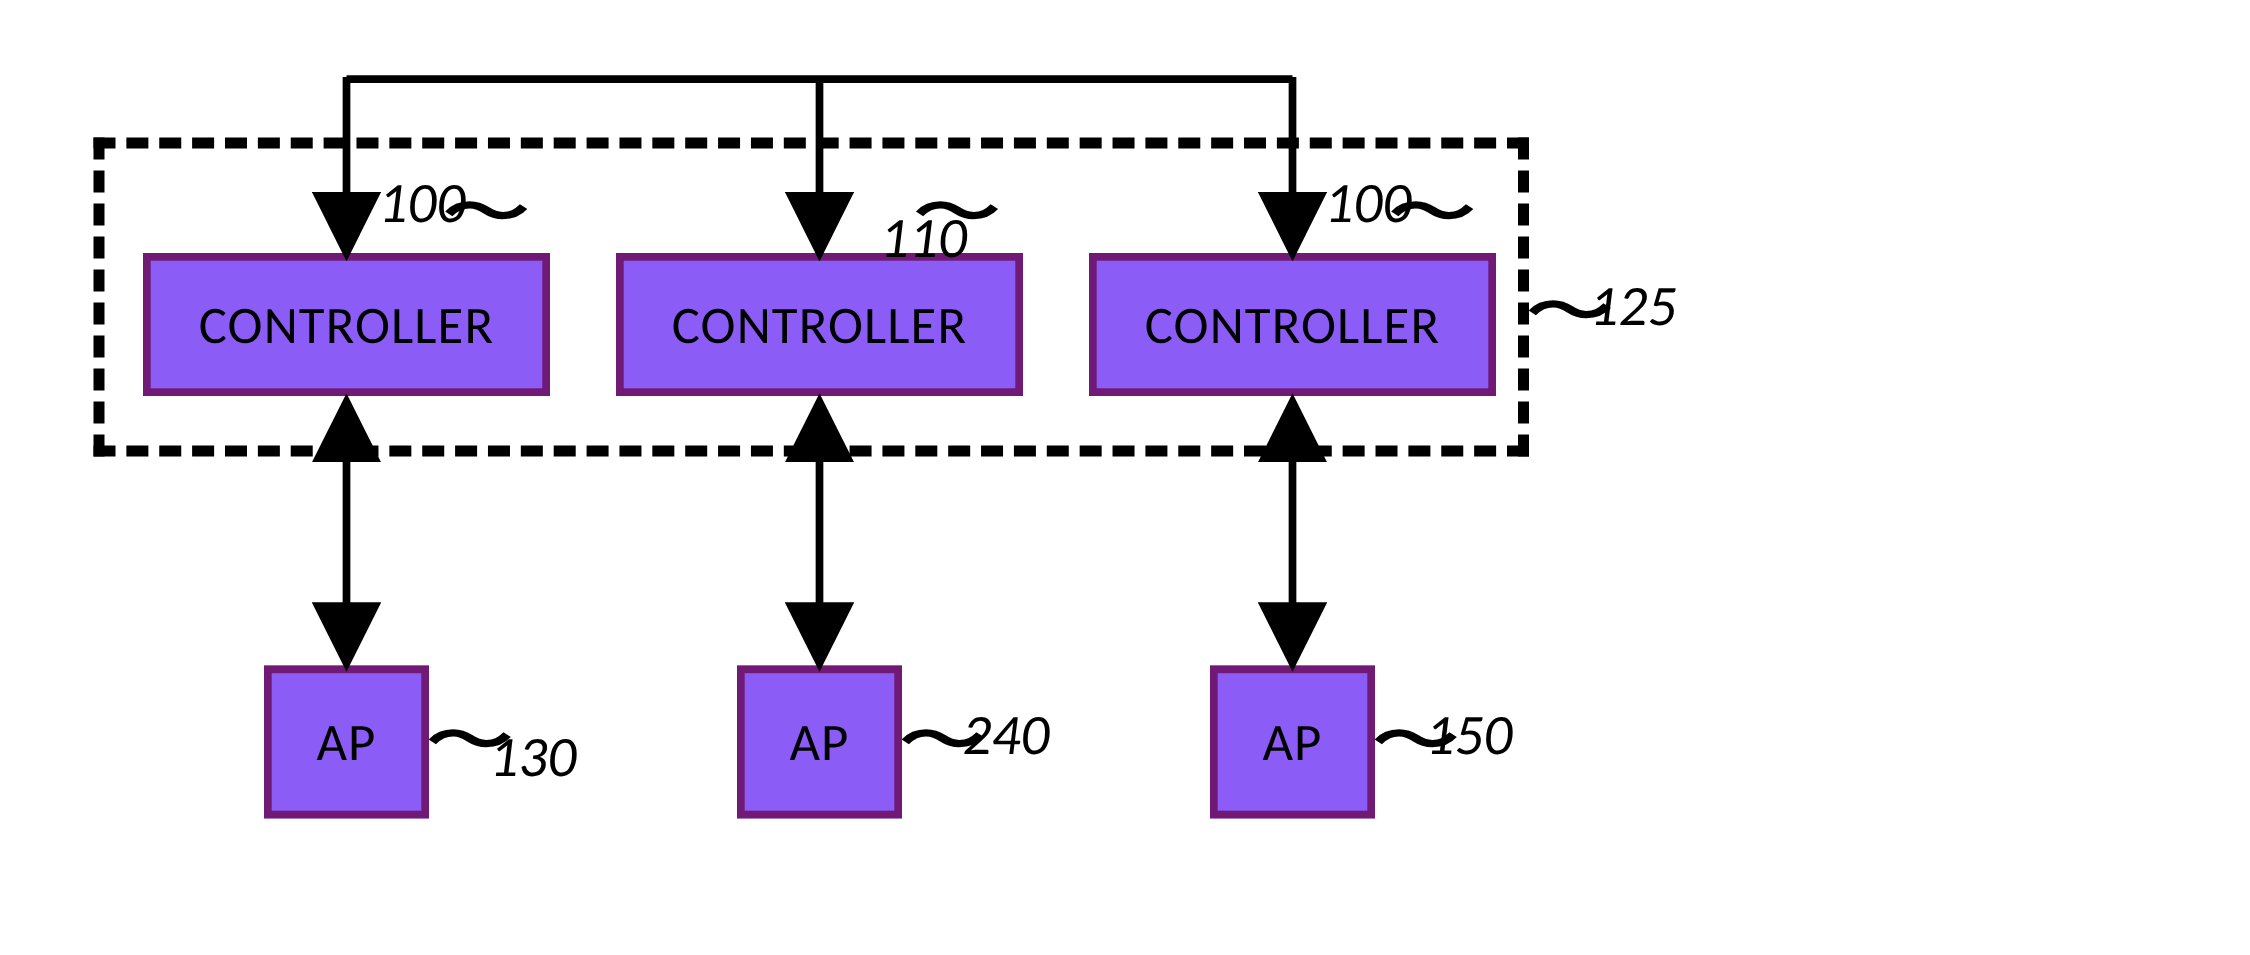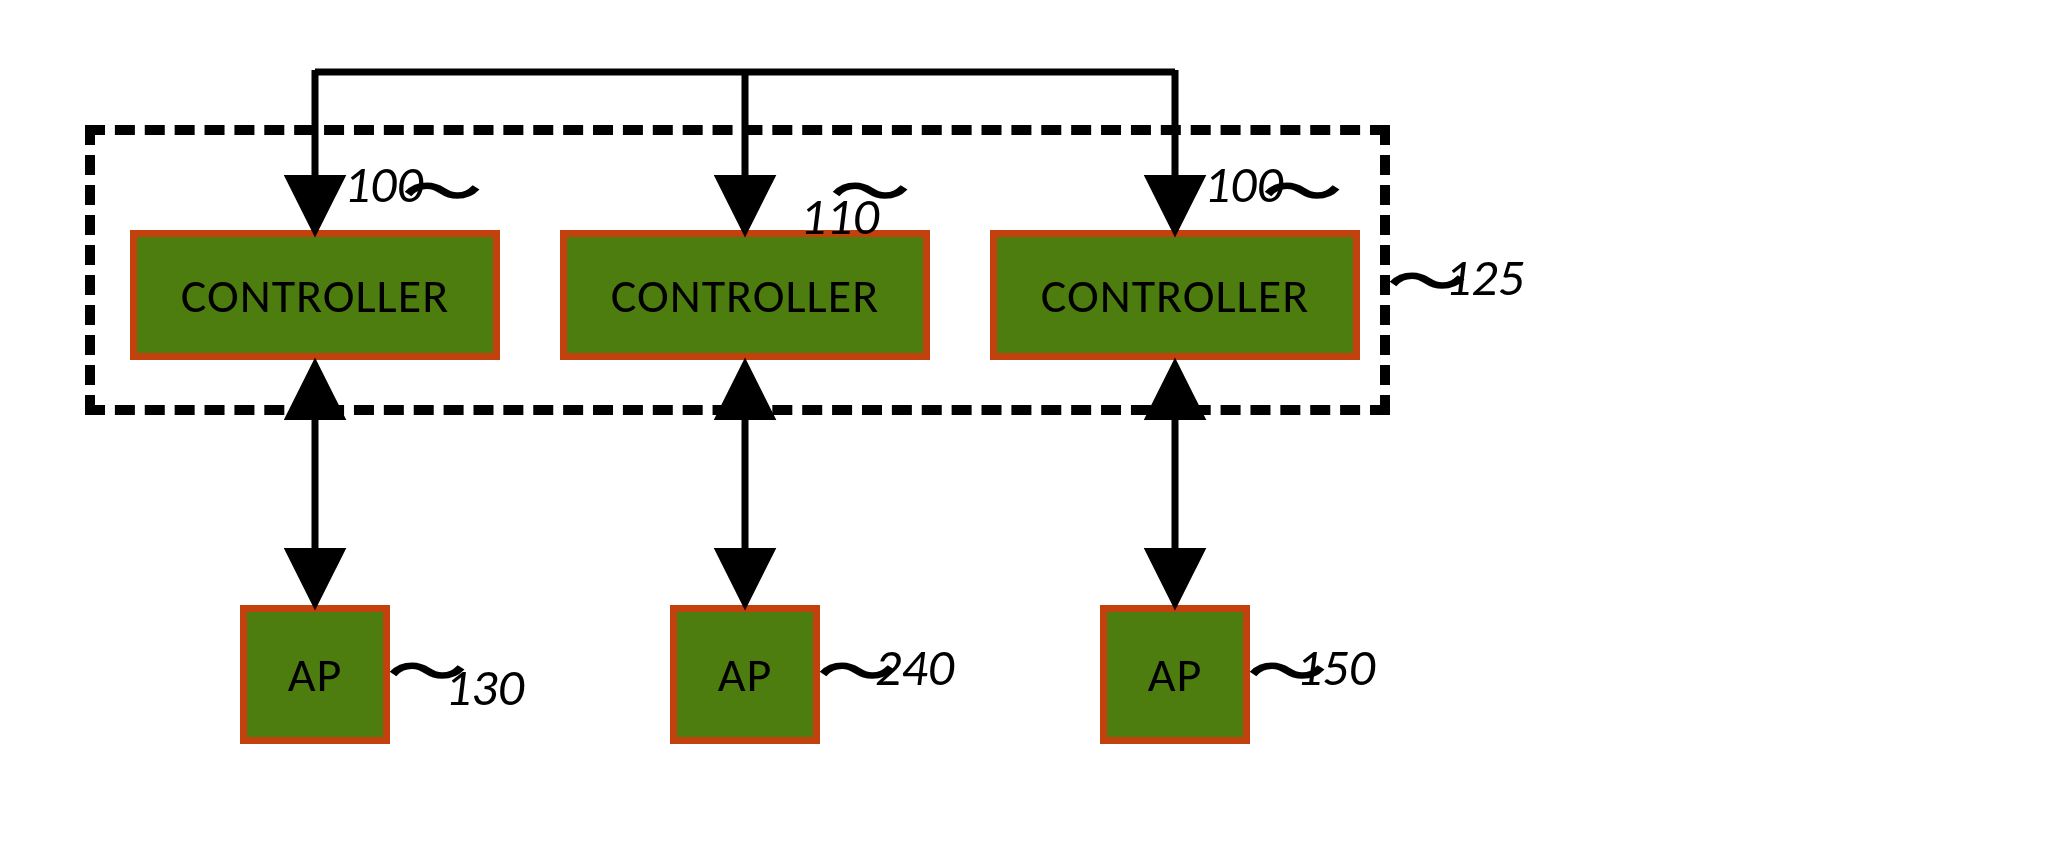--- a/index.html
+++ b/index.html
@@ -10,22 +10,22 @@
     background: #ffffff;
     font-family: "Segoe UI", Calibri, Arial, sans-serif;
   }
   .stage {
     position: relative;
     width: 2045px;
     height: 868px;
   }
   .box {
     position: absolute;
-    border: 7px solid #c2410c;
-    background: #4d7c0f;
+    border: 7px solid #701a75;
+    background: #8b5cf6;
     display: flex;
     align-items: center;
     justify-content: center;
     font-size: 48px;
     letter-spacing: 1px;
     box-sizing: border-box;
   }
   .ctrl {
     width: 370px;
     height: 130px;

